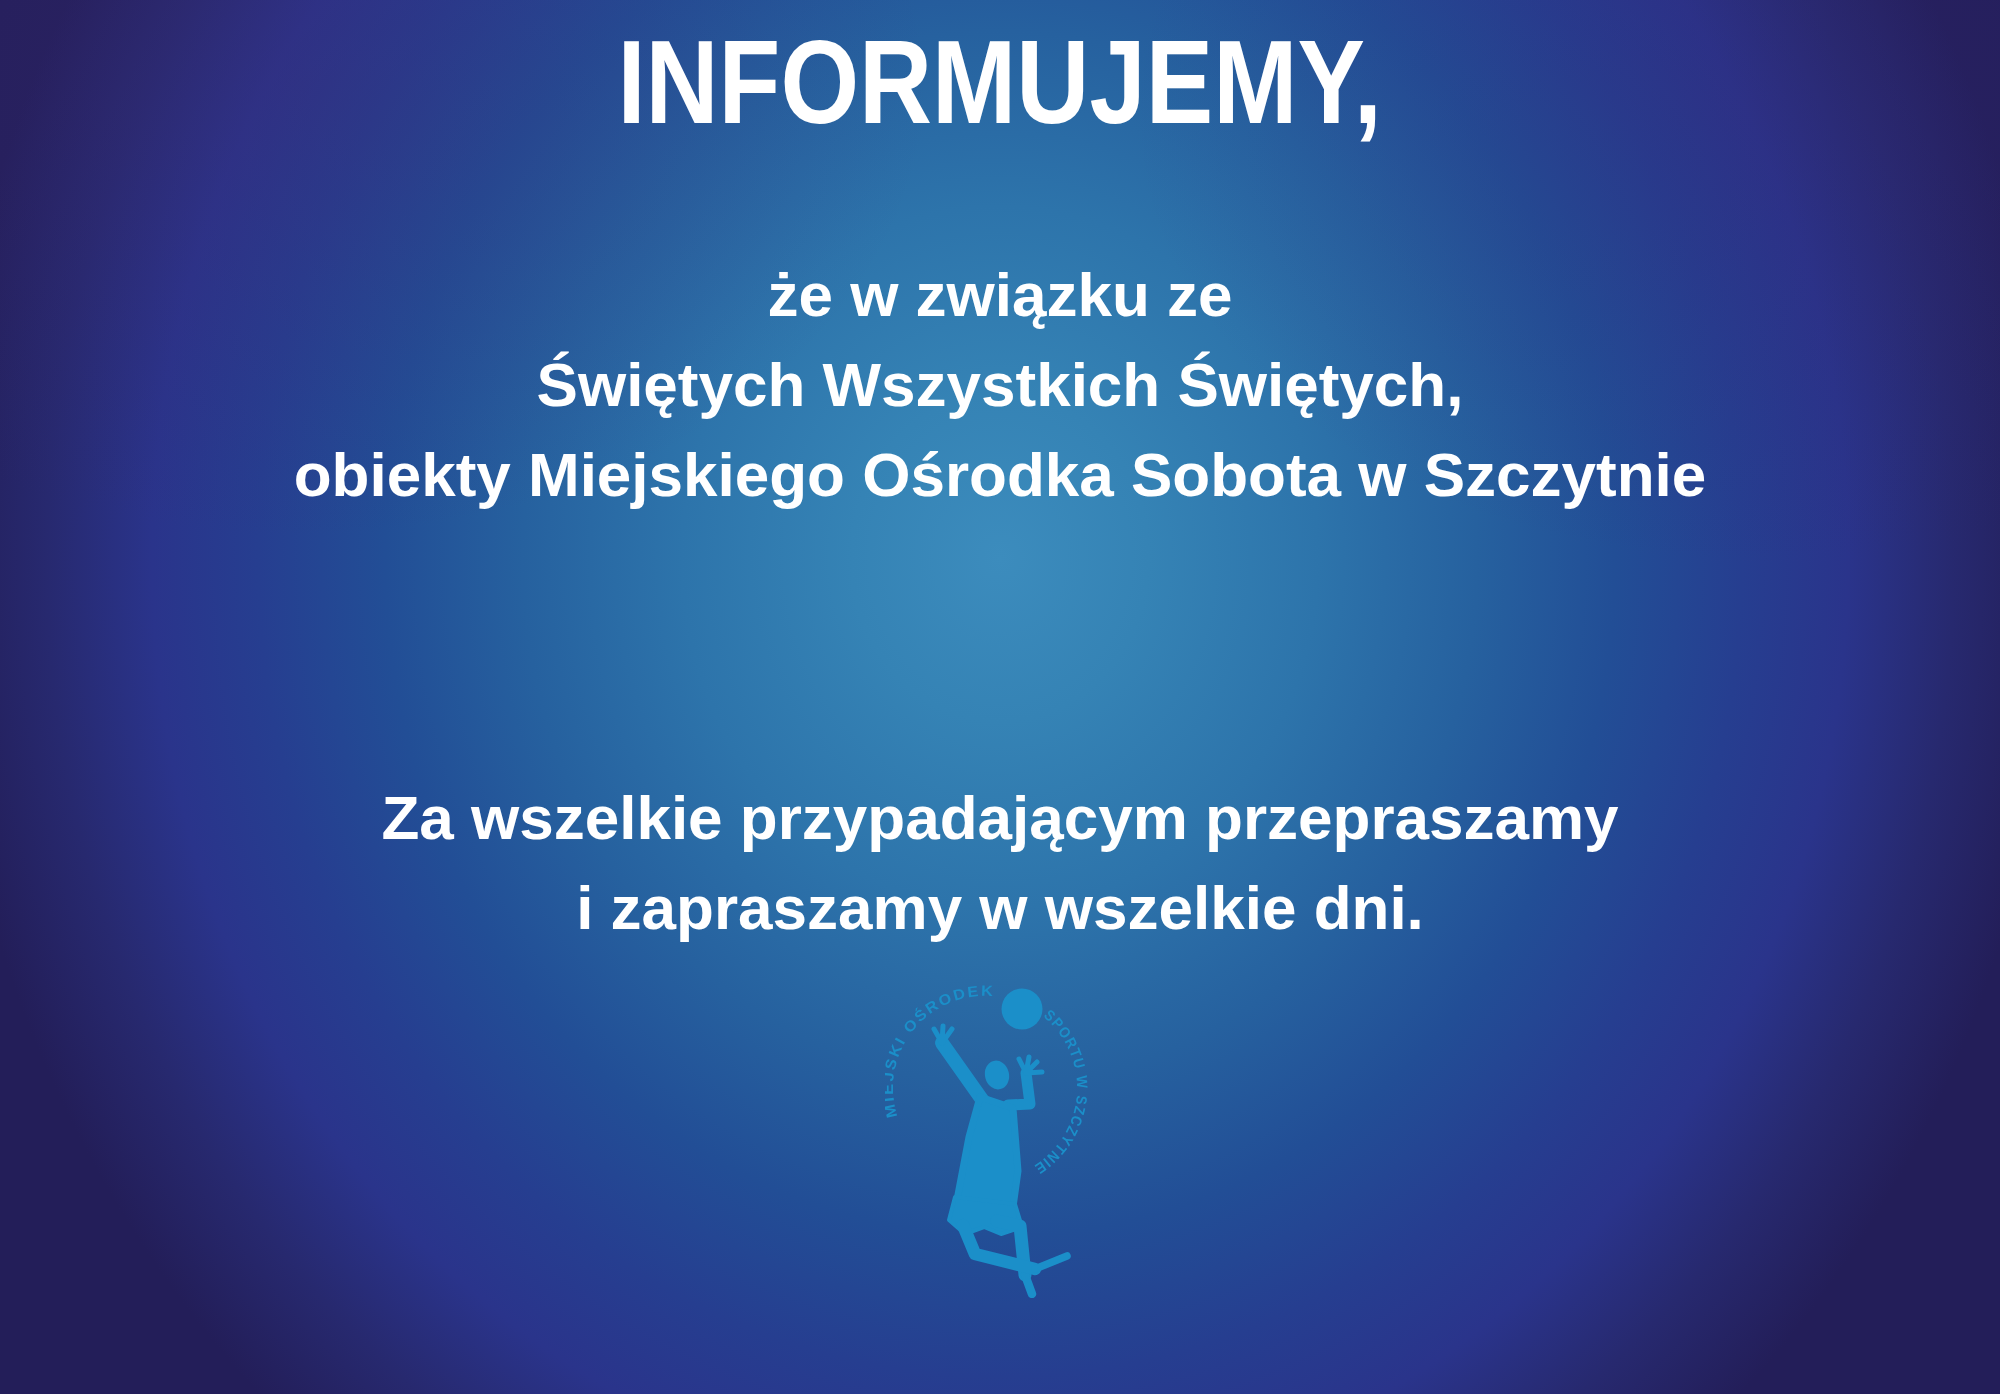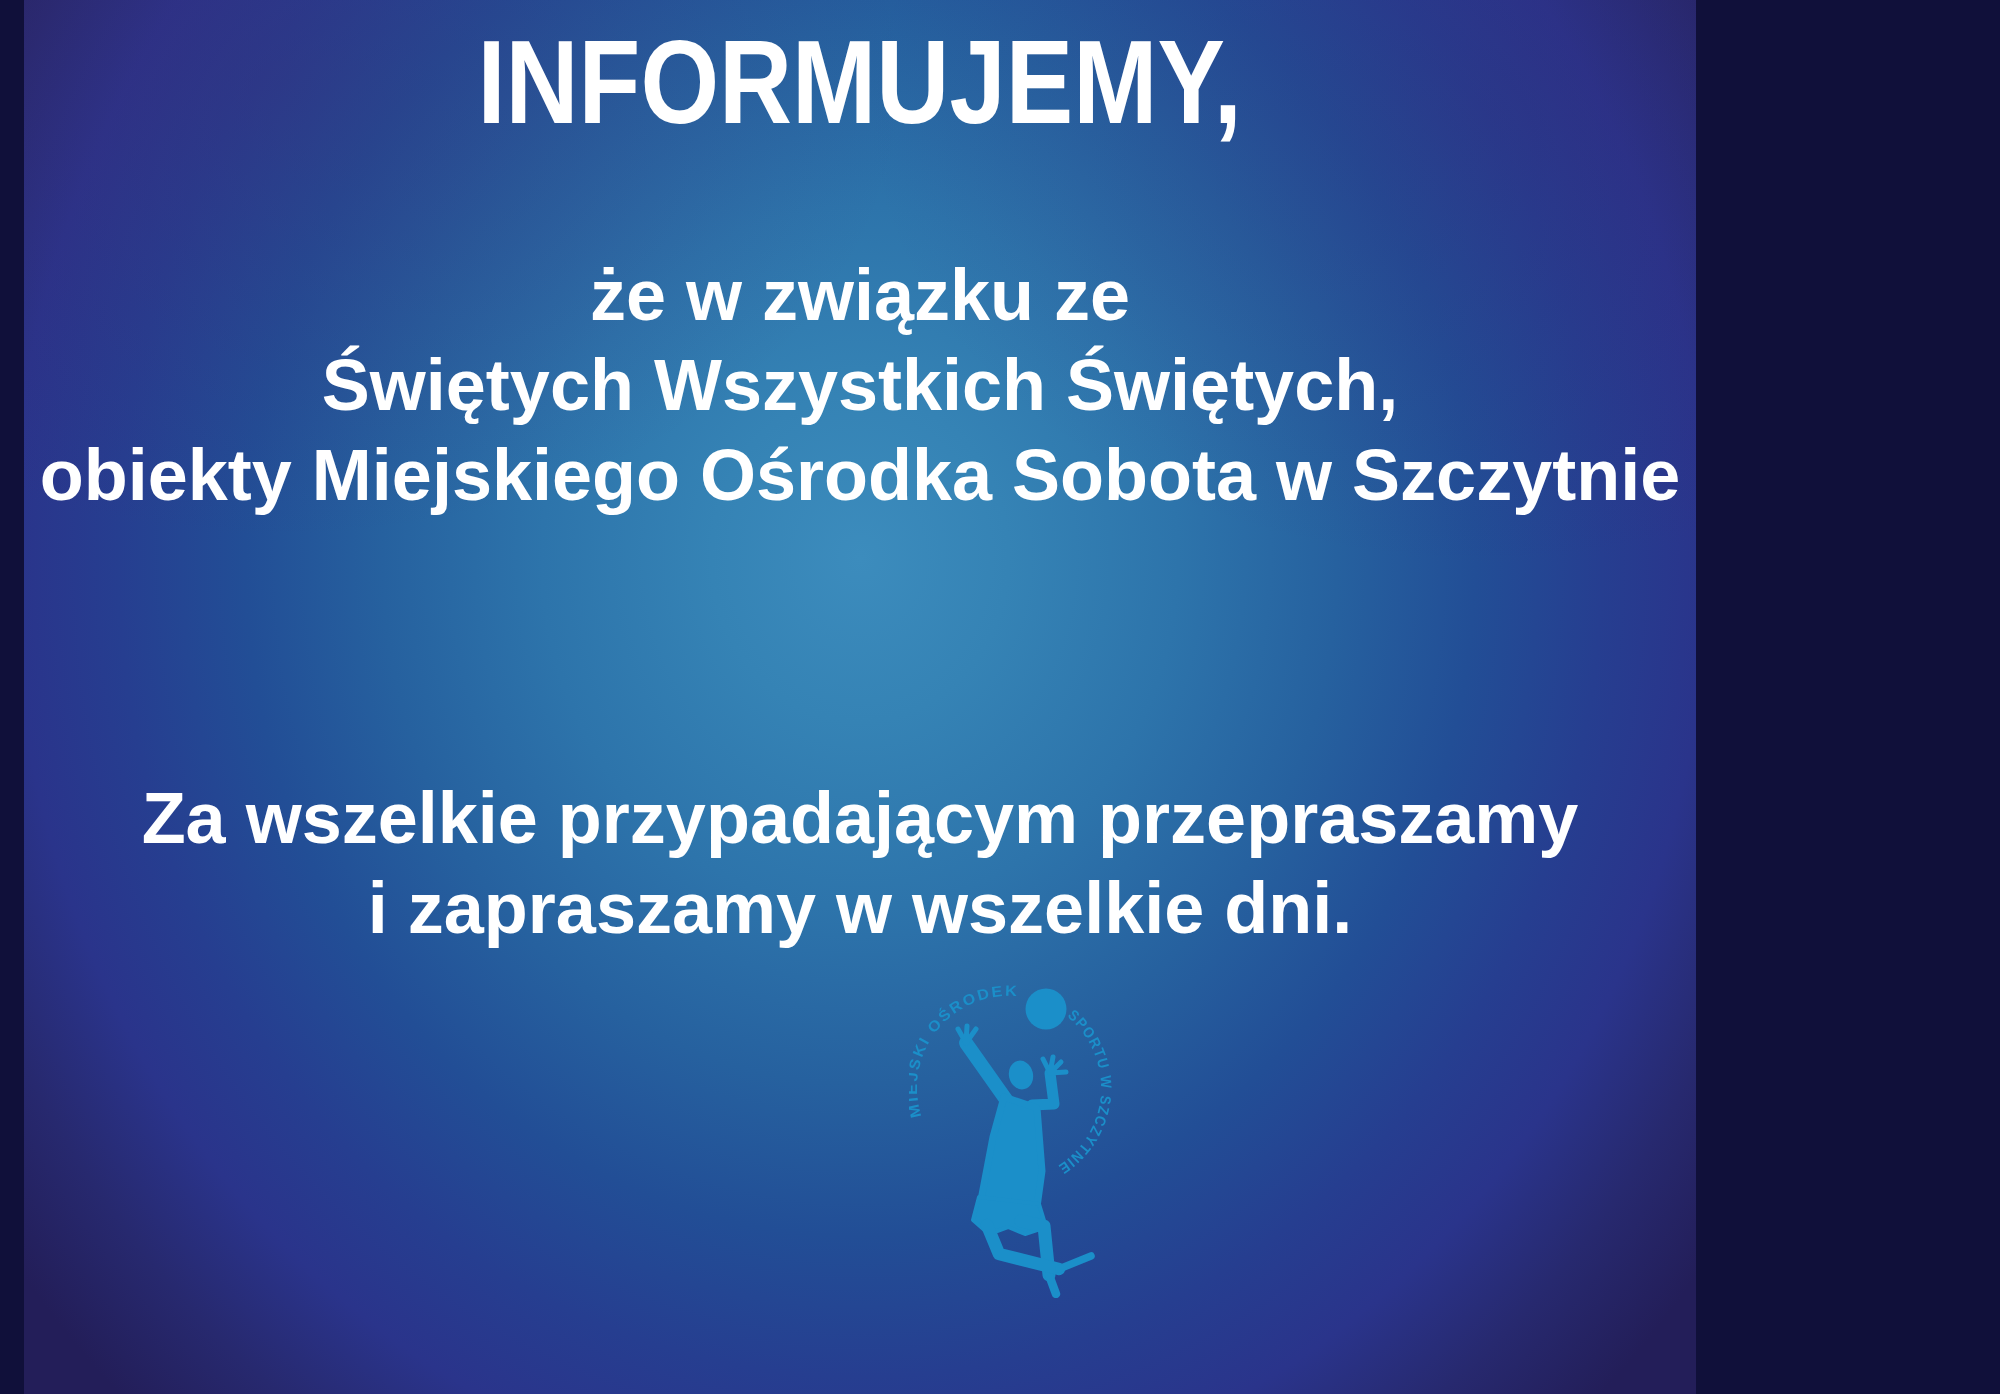--- a/index.html
+++ b/index.html
@@ -1,44 +1,43 @@
 <!DOCTYPE html>
 <html><head>
 <meta charset="utf-8">
 <style>
   html,body{margin:0;padding:0;background:#10103a;}
   #poster{
     position:relative;
-    width:1672px;height:1394px;
+    width:2000px;height:1394px;
     overflow:hidden;
     font-family:"Liberation Sans","DejaVu Sans",sans-serif;
     font-weight:bold;
     color:#ffffff;
     background-image:
       radial-gradient(ellipse 900px 650px at 15% 6%, rgba(58,42,118,0.35), rgba(58,42,118,0) 70%),
       radial-gradient(ellipse 900px 650px at 88% 8%, rgba(52,40,120,0.28), rgba(52,40,120,0) 70%),
       radial-gradient(ellipse 1060px 1170px at 50% 40%,
         #3c8cbd 0%, #3583b5 14%, #2d74ab 30%, #26619f 45%,
         #224e96 58%, #263e90 70%, #2a348b 80%, #27296f 90%, #231e59 100%);
-    margin-left: 24px;
   }
   .center-line{position:absolute;left:0;width:100%;text-align:center;}
   #title{
     top:22px;
     font-size:119px;
     line-height:1;
     letter-spacing:0px;
   }
   #title .squeeze{
     display:inline-block;
     transform:scaleX(0.85);
     transform-origin:50% 50%;
   }
   .body-text{
-    font-size:72px;
+    font-size:62px;
     line-height:90px;
   }
   #para-main{top:250px;}
   #para-apology{top:773px;}
   .u{
     display:inline-block;
     line-height:1.06;
     padding:0 8px 3px 22px;
     border-bottom:6px solid #ffffff;
   }

